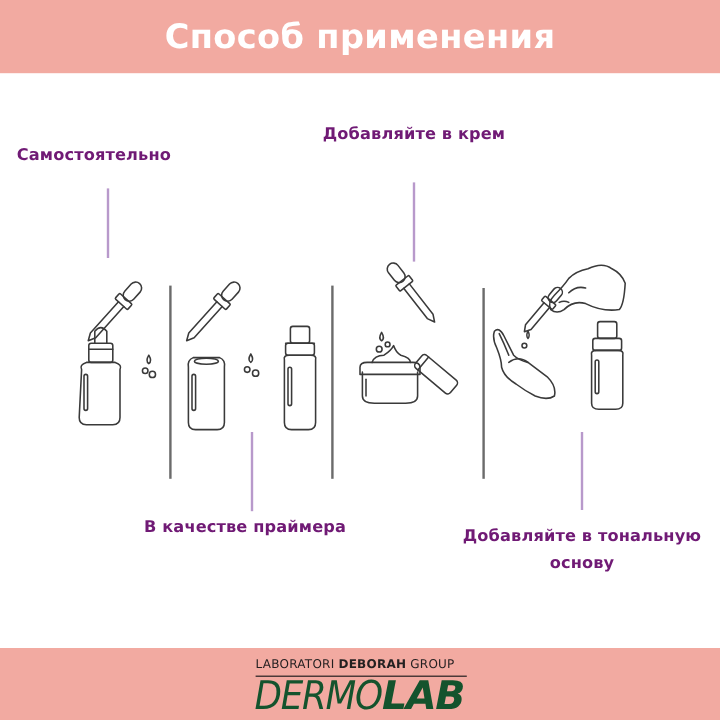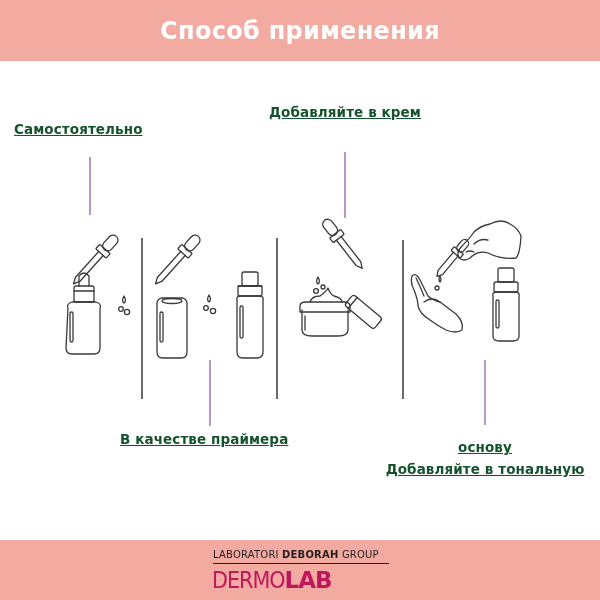--- a/index.html
+++ b/index.html
@@ -5,27 +5,27 @@
   * { margin: 0; padding: 0; box-sizing: border-box; }
   html, body { width: 600px; height: 600px; overflow: hidden; background: #ffffff; }
   body { position: relative; font-family: "DejaVu Sans", "Liberation Sans", sans-serif; color: #1a1a1a; }
 
   .header-band {
     position: absolute; left: 0; top: 0; width: 600px; height: 61px;
     background: #f2aaa1;
     display: flex; align-items: center; justify-content: center;
   }
   .header-title {
-    color: #ffffff; font-weight: bold; font-size: 24px; letter-spacing: 0.3px;
+    color: #ffffff; font-weight: bold; font-size: 28px; letter-spacing: 0.3px;
     margin-top: 0px;
   }
 
   .label {
-    position: absolute; font-size: 13.5px; font-weight: bold; color: #14532d;
-    line-height: 22px; white-space: nowrap; letter-spacing: 0.1px; text-decoration: underline;
+    position: absolute; font-size: 13.5px; font-weight: bold; color: #701a75;
+    line-height: 22px; white-space: nowrap; letter-spacing: 0.1px;
   }
   .label.center { text-align: center; }
 
   .vline { position: absolute; width: 2px; }
   .vline.purple { background: #b899cb; width: 1.6px; }
   .vline.gray { background: #6b6b6b; width: 2px; }
 
   .illus { position: absolute; left: 0; top: 0; width: 600px; height: 600px; pointer-events: none; }
 
   .footer-band {
@@ -35,44 +35,44 @@
   .logo { position: absolute; left: 213px; top: 548px; width: 176px; height: 48px; }
   .logo-top {
     position: absolute; left: 0; top: 0; width: 176px; height: 14px;
     font-family: "DejaVu Sans", sans-serif; font-size: 10px; color: #231f20;
     letter-spacing: 0.2px; white-space: nowrap; line-height: 14px;
   }
   .logo-top b { font-weight: bold; }
   .logo-rule { position: absolute; left: 0; top: 15px; width: 176px; height: 1.2px; background: #231f20; }
   .logo-main {
     position: absolute; left: -1px; top: 16px; height: 32px; line-height: 32px;
-    font-family: "DejaVu Sans", sans-serif; font-size: 23px; color: #be185d;
-    white-space: nowrap; letter-spacing: -1px;
+    font-family: "DejaVu Sans", sans-serif; font-size: 33px; color: #14532d;
+    white-space: nowrap; letter-spacing: -1px; font-style: italic;
   }
   .logo-main .thin { font-weight: normal; -webkit-text-stroke: 0; font-stretch: condensed; }
   .logo-main .bold { font-weight: bold; }
 </style>
 </head>
 <body>
 
 <div class="header-band">
   <span class="header-title">Способ применения</span>
 </div>
 
 <div class="label" style="left:14px; top:118px;">Самостоятельно</div>
 
 <div class="label center" style="left:254px; top:101px; width:182px;">
   <div>Добавляйте в крем</div>
 </div>
 
 <div class="label" style="left:120px; top:428px;">В качестве праймера</div>
 
 <div class="label center" style="left:370px; top:436px; width:230px;">
+  <div>Добавляйте в тональную</div>
   <div>основу</div>
-  <div>Добавляйте в тональную</div>
 </div>
 
 <div class="vline purple" style="left:89px; top:157px; height:58px;"></div>
 <div class="vline purple" style="left:344px; top:152px; height:66px;"></div>
 <div class="vline purple" style="left:209px; top:360px; height:66px;"></div>
 <div class="vline purple" style="left:484px; top:360px; height:65px;"></div>
 
 <div class="vline gray" style="left:141px; top:238px; height:161px;"></div>
 <div class="vline gray" style="left:276px; top:238px; height:161px;"></div>
 <div class="vline gray" style="left:402px; top:240px; height:159px;"></div>

